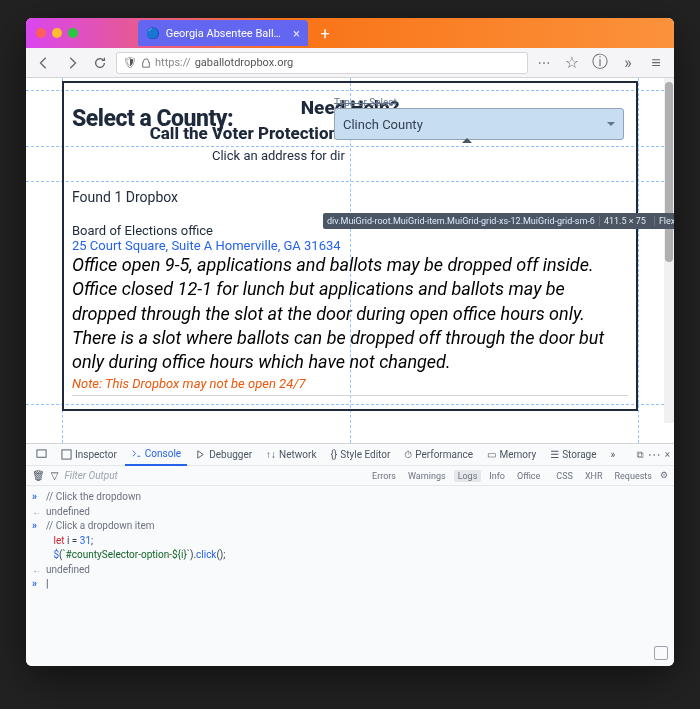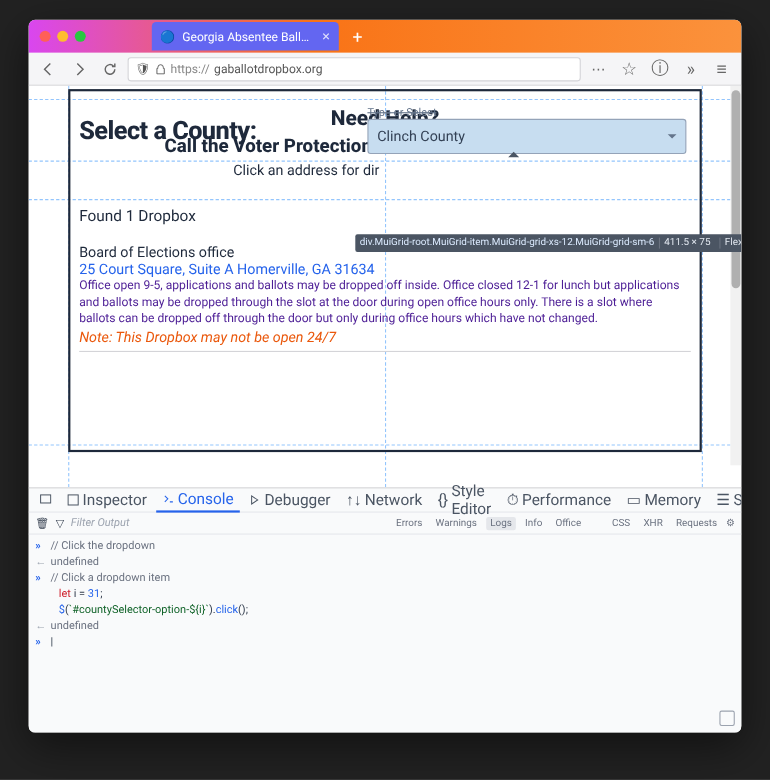--- a/index.html
+++ b/index.html
@@ -32,31 +32,31 @@
 .dd{height:32px;background:#c7ddf0;border:1px solid #94a3b8;border-radius:3px;display:flex;align-items:center;padding:0 8px;font-size:13px;color:#334155;justify-content:space-between}
 .chev{border:4px solid transparent;border-top-color:#64748b;margin-top:4px}
 .tri{position:absolute;left:128px;top:36px;width:0;height:0;border:5px solid transparent;border-bottom-color:#4b5563}
 .tip{position:absolute;left:297px;top:135px;height:16px;background:#4b5563;color:#dbeafe;font-size:9px;display:flex;align-items:center;padding:0 4px;border-radius:2px;white-space:nowrap;z-index:10}
 .tipm{margin-left:4px;padding:0 4px;border-left:1px solid #6b7280;color:#e2e8f0}
 .sub{font-size:13px;color:#1e293b;padding:2px 0 0 148px}
 .found{font-size:14px;color:#1e293b;padding:26px 0 0 8px}
 .loc{padding:18px 8px 0}
 .loc .nm{font-size:13px;color:#1e293b}
 .loc .ad{font-size:13px;color:#2563eb}
-.loc .de{font-size:11px;color:#4c1d95;line-height:1.35}
+.loc .de{font-size:18px;color:#000000;font-style:italic;line-height:1.35}
 .loc .nt{font-size:13px;color:#ea580c;font-style:italic;margin-top:2px}
 .hr{border-top:1px solid #d4d4d8;margin:4px 8px 0}
 .help{text-align:center;padding:18px 8px 0}
 .help .h2{font-size:19px;font-weight:800;color:#1e293b}
 .help .h3{font-size:17px;font-weight:800;color:#1e293b;margin-top:4px}
 .scroll{position:absolute;right:0;top:0;width:10px;height:345px;background:#f1f1f1}
 .thumb{position:absolute;right:1px;top:4px;width:8px;height:180px;background:#b0b0b0;border-radius:4px}
 .dev{position:absolute;left:0;right:0;top:425px;bottom:0;background:#f9fafb;border-top:1px solid #d4d4d8;font-size:10px;color:#374151}
 .dtabs{height:22px;display:flex;align-items:center;border-bottom:1px solid #e5e7eb;padding:0 4px;gap:2px}
-.dtab{padding:0 6px;height:22px;display:flex;align-items:center;gap:3px;color:#4b5563;font-size:14px}
+.dtab{padding:0 6px;height:22px;display:flex;align-items:center;gap:3px;color:#4b5563;font-size:10px}
 .dtab.act{color:#2563eb;border-bottom:2px solid #2563eb}
 .dtab svg{width:11px;height:11px}
 .dright{margin-left:auto;display:flex;align-items:center;gap:4px;color:#6b7280}
 .dtools{height:20px;display:flex;align-items:center;border-bottom:1px solid #e5e7eb;padding:0 6px;gap:6px}
 .filt{flex:0 0 80px;font-size:10px;color:#9ca3af;font-style:italic}
 .dfilters{margin-left:auto;display:flex;gap:4px;font-size:9px;color:#6b7280}
 .dfb{padding:1px 4px;border-radius:2px}
 .dfb.on{background:#e5e7eb}
 .console{padding:4px 0;font-family:Menlo,Consolas,monospace;font-size:10px;line-height:1.45}
 .cl{display:flex;padding:0 6px}
@@ -214,21 +214,21 @@
     <div class="dtools">
       <span>🗑</span>
       <span>▽</span>
       <span class="filt" placeholder="Filter Output">Filter Output</span>
       <div class="dfilters">
         <span class="dfb">Errors</span>
         <span class="dfb">Warnings</span>
         <span class="dfb on">Logs</span>
         <span class="dfb">Info</span>
         <span class="dfb">Office</span>
-        <span class="dfb" style="margin-left:16px">CSS</span>
+        <span class="dfb" style="margin-left:4px">CSS</span>
         <span class="dfb">XHR</span>
         <span class="dfb">Requests</span>
         <span>⚙</span>
       </div>
     </div>
 
     <div class="console" id="console-body">
         <div class="cl">
           <div class="cg prompt">»</div>
           <div class="cb"><span class="cm">// Click the dropdown</span></div>

